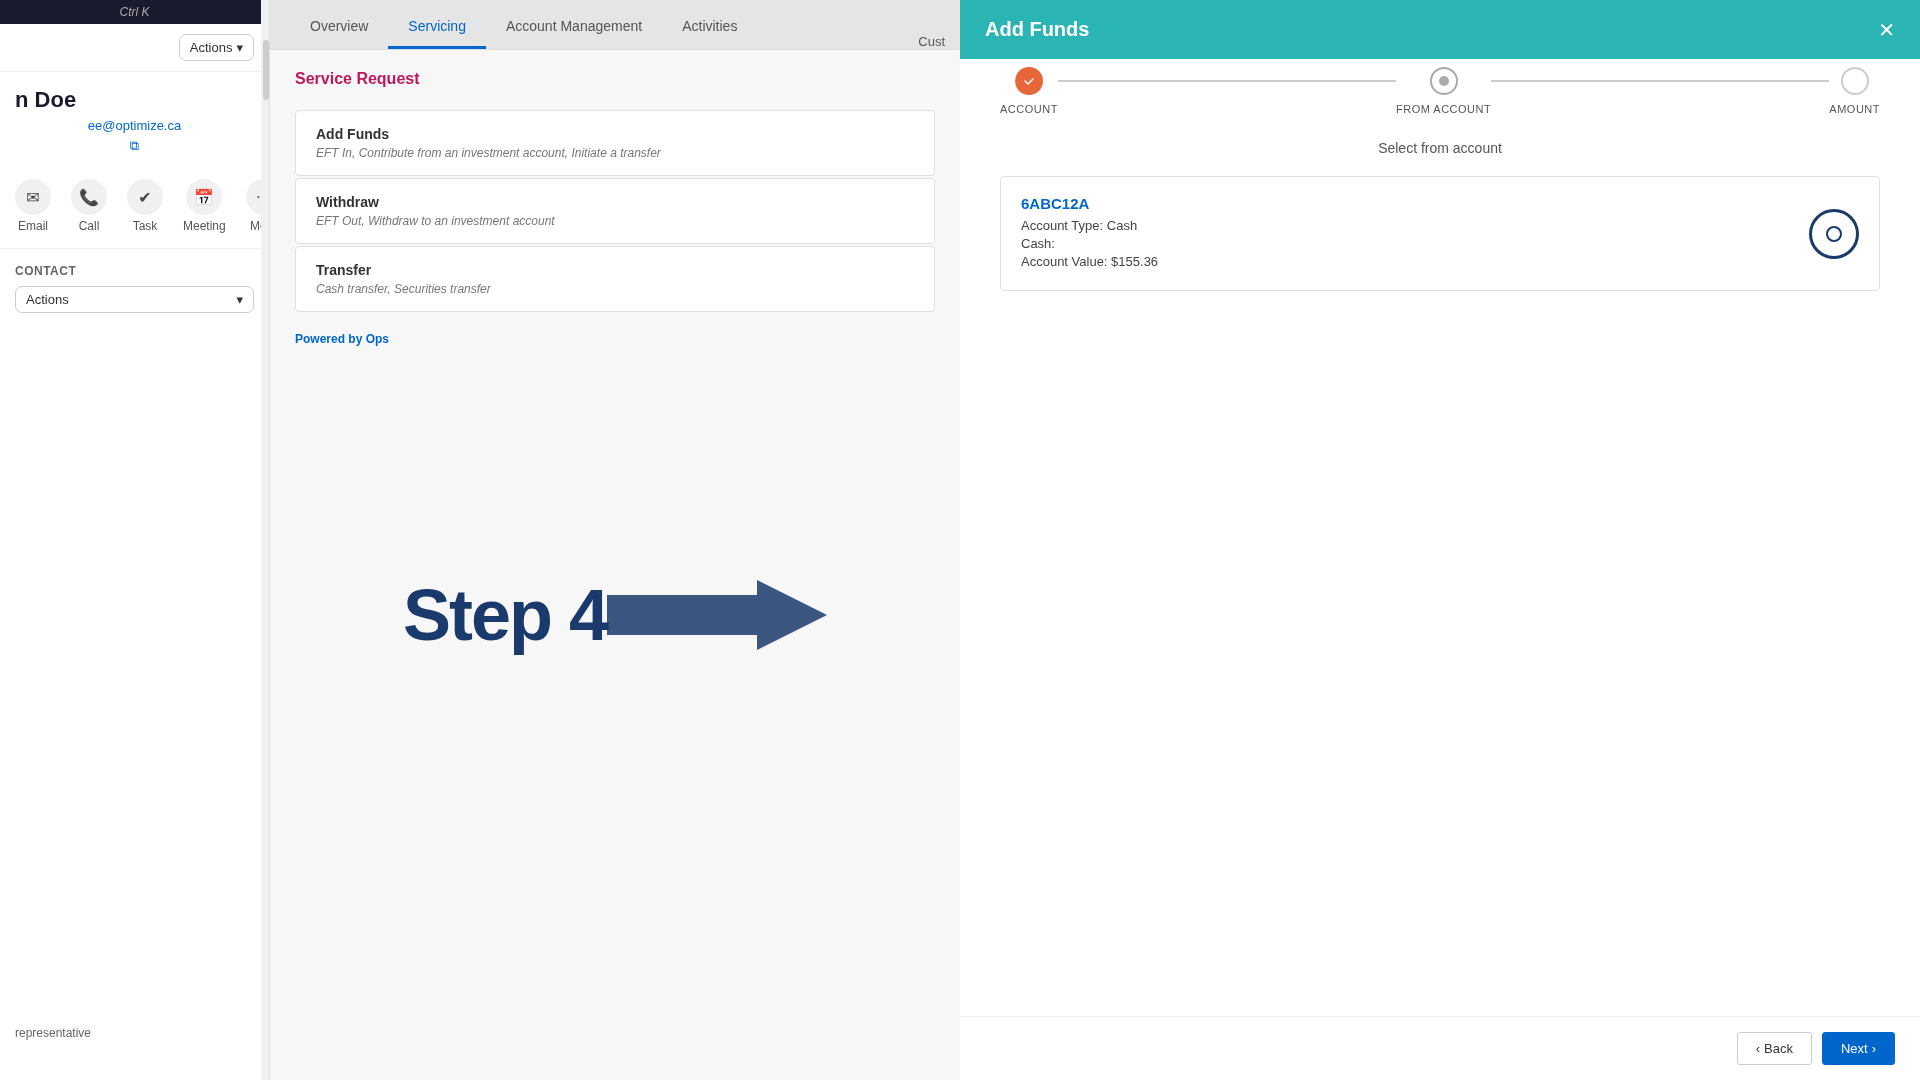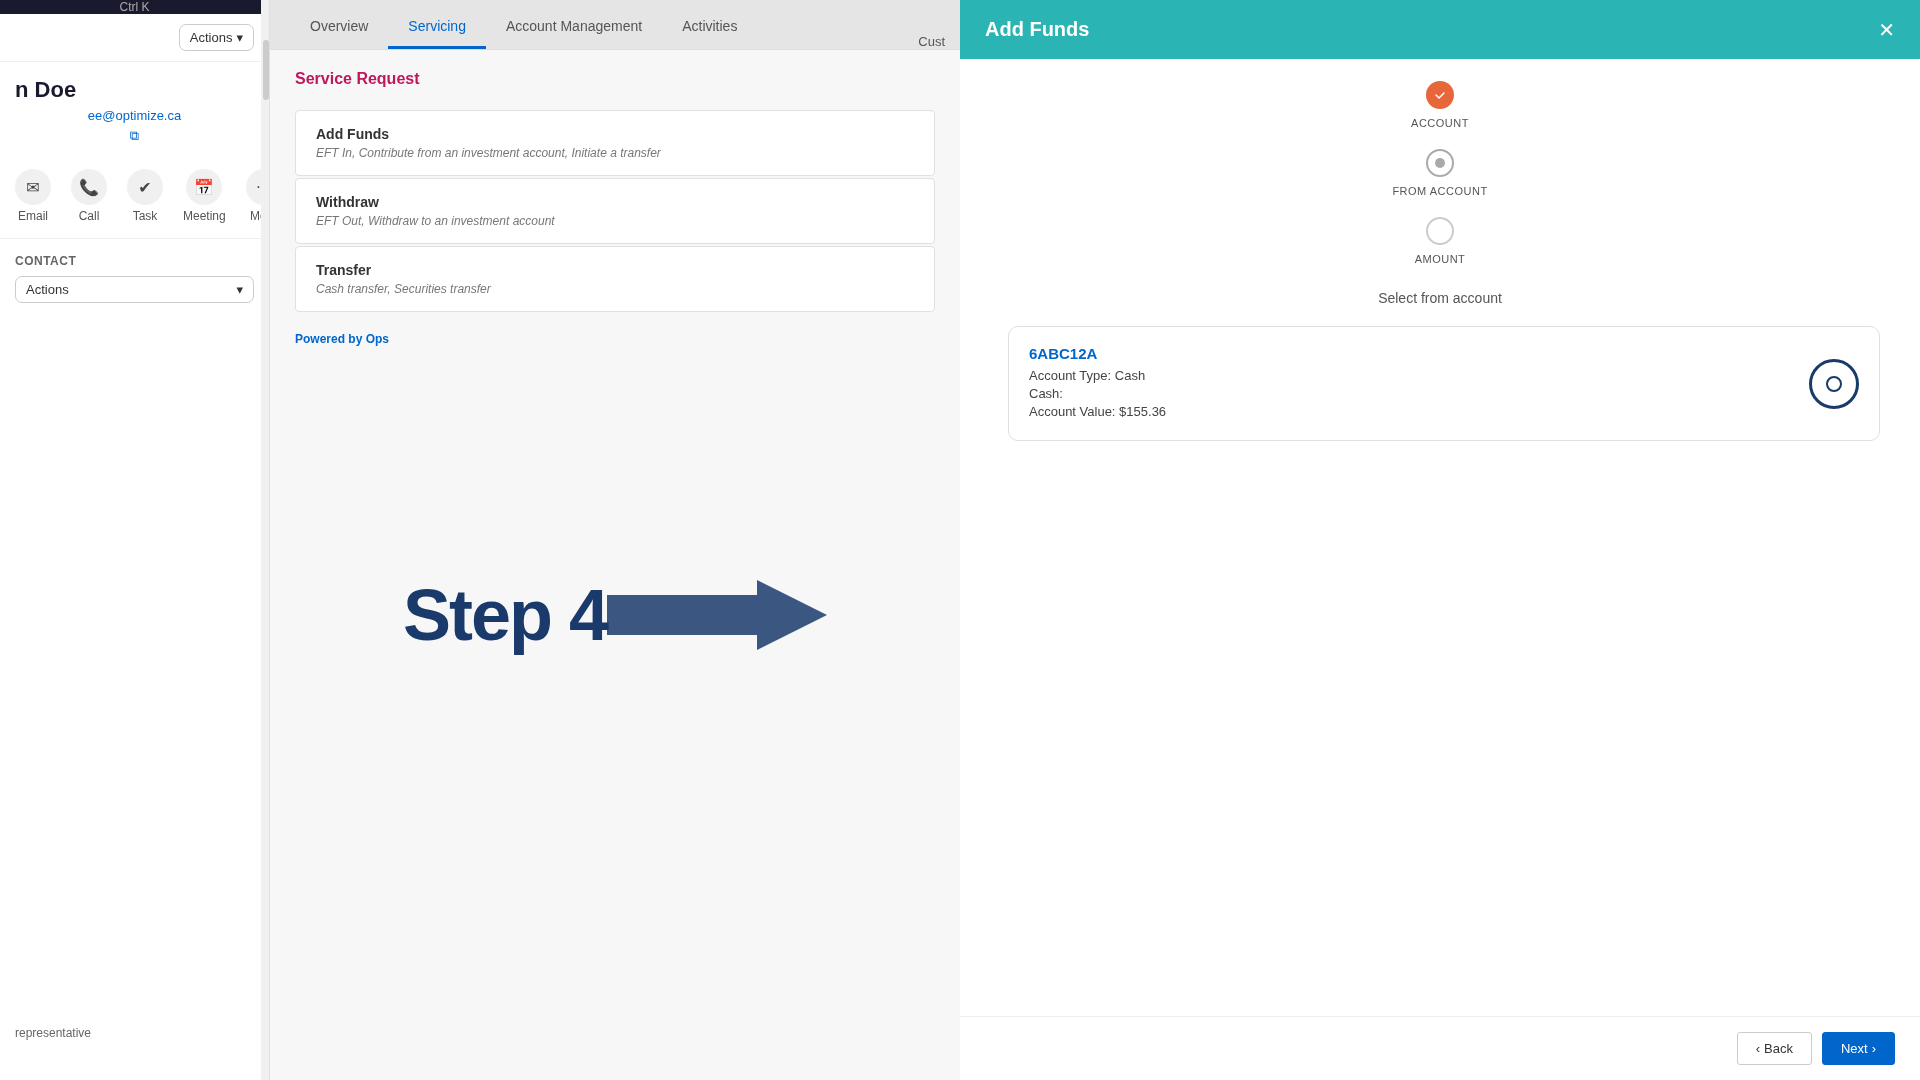--- a/index.html
+++ b/index.html
@@ -10,26 +10,27 @@
       position: absolute;
       left: 0; top: 0; bottom: 0;
       width: 270px;
       background: #fff;
       border-right: 1px solid #e0e0e0;
       overflow: hidden;
     }
 
     .sidebar-top-bar {
       background: #1a1a2e;
-      height: 14px;
+      height: 24px;
       display: flex;
       align-items: center;
       justify-content: center;
       color: #aaa;
       font-size: 12px;
+      font-style: italic;
     }
 
     .sidebar-actions-bar {
       display: flex;
       align-items: center;
       justify-content: flex-end;
       padding: 10px 15px;
       border-bottom: 1px solid #eee;
     }
 
@@ -256,23 +257,22 @@
       background: none;
       border: none;
       line-height: 1;
     }
 
     
     .stepper {
       display: flex;
       align-items: center;
       justify-content: center;
-      padding: 22px 40px 15px;
+      padding: 8px 40px 15px;
       gap: 0;
-      flex-direction: column;
     }
 
     .stepper-step {
       display: flex;
       flex-direction: column;
       align-items: center;
       gap: 8px;
     }
 
     .stepper-circle {
@@ -326,28 +326,27 @@
 
     .from-account-subtitle {
       font-size: 14px;
       color: #555;
       margin-bottom: 20px;
       text-align: center;
     }
 
     .account-card {
       border: 1px solid #e0e0e0;
-      border-radius: 10px;
+      border-radius: 4px;
       padding: 18px 20px;
       display: flex;
       align-items: center;
       justify-content: space-between;
       margin-bottom: 10px;
       cursor: pointer;
-      margin-left: 8px;
     }
 
     .account-card-info {}
 
     .account-id {
       font-size: 15px;
       font-weight: 600;
       color: #0066cc;
       margin-bottom: 6px;
     }

